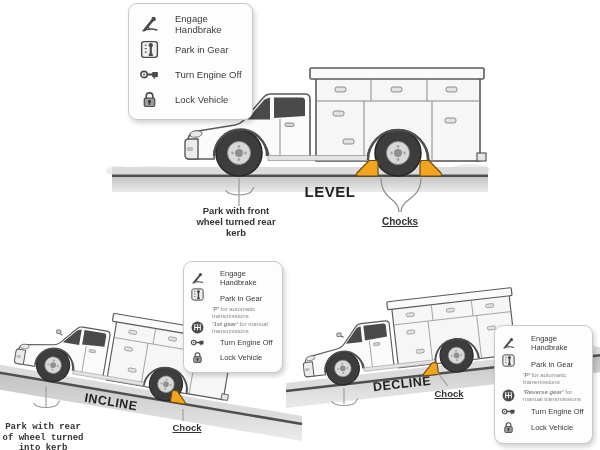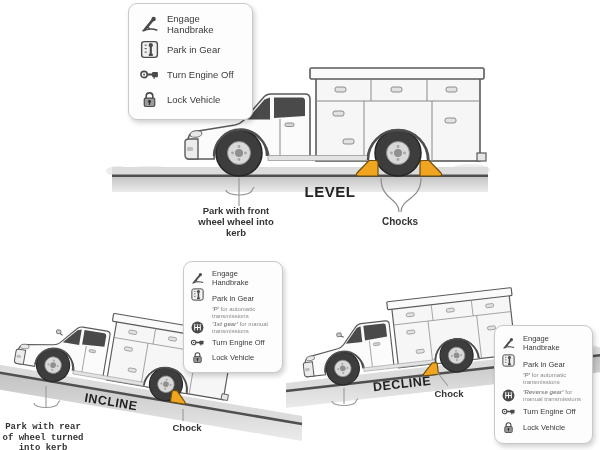--- a/index.html
+++ b/index.html
@@ -13,41 +13,41 @@
   .scene-title { font-weight:bold; color:#222; letter-spacing:0.5px; }
   #level-title   { left:295px; top:183px; width:70px;  font-size:15px; }
   #incline-title { left:74px;  top:395px; width:74px;  font-size:12.5px; transform:rotate(9.6deg); }
   #decline-title { left:364px; top:377px; width:76px;  font-size:12.5px; transform:rotate(-6.5deg); }
 
   .wheel-note { font-weight:bold; font-size:9.5px; line-height:11px; }
   #level-wheel-note   { left:192px; top:205px; width:88px; }
   #incline-wheel-note { left:-1px;  top:422px; width:88px; font-size:9px; line-height:10.5px;font-family:Liberation Mono, monospace; }
   #decline-wheel-note { left:298px; top:412px; width:93px; font-size:9px; line-height:10.5px; }
 
-  .chock-note { font-weight:bold; font-size:10px; }
+  .chock-note { font-weight:bold; font-size:10px;text-decoration:underline; }
   #level-chock-note   { left:370px; top:216px; width:60px; }
   #incline-chock-note { left:161px; top:422px; width:52px; font-size:9.5px; }
   #decline-chock-note { left:423px; top:388px; width:52px; font-size:9.5px; }
 
   .callout {
     position:absolute; z-index:3; box-sizing:border-box;
     background:#fdfdfd; border:1px solid #c9c9c9; border-radius:9px;
     box-shadow:2px 3px 5px rgba(0,0,0,0.18);
     display:flex; flex-direction:column; justify-content:space-between;
   }
   #box-level   { left:128px; top:3px;   width:125px; height:117px; padding:9px 8px 9px 10px; }
   #box-incline { left:183px; top:261px; width:100px; height:112px; padding:7px 6px; }
   #box-decline { left:494px; top:325px; width:99px;  height:119px; padding:8px 6px; }
 
   .chk-row { display:flex; align-items:center; gap:7px; }
   .chk-row.top-align { align-items:flex-start; }
   .chk-icon { flex:0 0 auto; display:inline-flex; }
   #box-level .chk-icon svg   { width:21px; height:21px; }
   #box-incline .chk-icon svg, #box-decline .chk-icon svg { width:15px; height:15px; }
-  .chk-label { font-size:9.5px; color:#3a3a3a; }
+  .chk-label { font-size:9.5px; color:#3a3a3a;margin-left:8px; }
   #box-incline .chk-label, #box-decline .chk-label { font-size:7.5px; }
   .chk-sub { font-size:6px; line-height:7px; color:#8a8a8a; margin-top:1px; }
   .hl { font-weight:bold; font-style:italic; }
 </style>
 </head>
 <body>
 
 <div id="stage">
 
   <svg id="scene-art" width="600" height="450" viewBox="0 0 600 450" xmlns="http://www.w3.org/2000/svg">
@@ -198,21 +198,21 @@
         <path d="M332 401 A 12 4.5 0 0 0 356 401 l2 -2.5"></path>
       </g>
       <path d="M437 372 L448 386" stroke="#999" stroke-width="1.1" fill="none"></path>
     </g>
   </svg>
 
   <div class="note scene-title" id="level-title">LEVEL</div>
   <div class="note scene-title" id="incline-title">INCLINE</div>
   <div class="note scene-title" id="decline-title">DECLINE</div>
 
-  <div class="note wheel-note" id="level-wheel-note">Park with front wheel wheel into kerb</div>
+  <div class="note wheel-note" id="level-wheel-note">Park with front wheel turned rear kerb</div>
   <div class="note wheel-note" id="incline-wheel-note">Park with rear of wheel turned into kerb</div>
 
   <div class="note chock-note" id="level-chock-note">Chocks</div>
   <div class="note chock-note" id="incline-chock-note">Chock</div>
   <div class="note chock-note" id="decline-chock-note">Chock</div>
 
   <div class="callout" id="box-level">
     <div class="chk-row">
       <span class="chk-icon">
           <svg>

